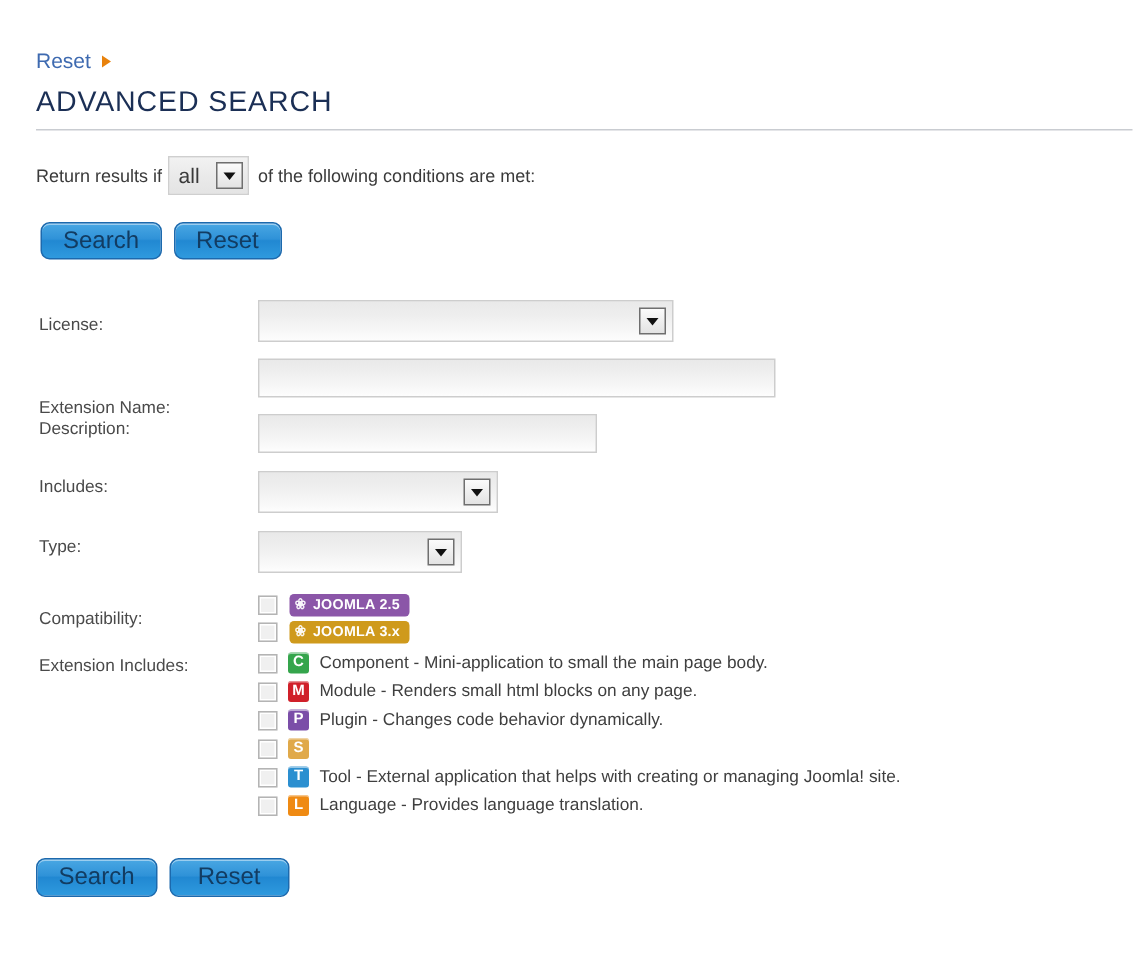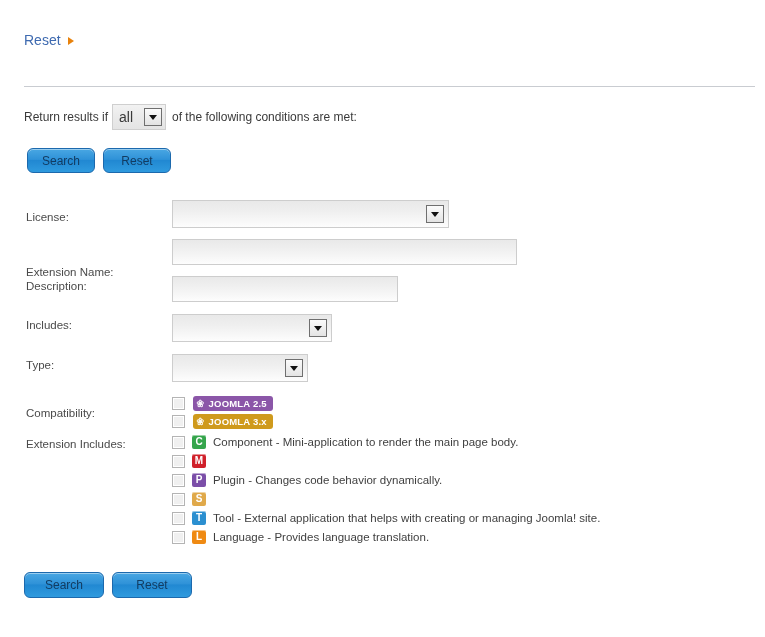--- a/index.html
+++ b/index.html
@@ -80,21 +80,21 @@
 
   
   .btnrow-top { position: absolute; left: 27px; top: 148px; display: flex; gap: 8px; }
   .btnrow-bottom { position: absolute; left: 24px; top: 572px; display: flex; gap: 8px; }
 
   .btn {
     border: 1px solid #1c69ad;
     border-radius: 6px;
     background: linear-gradient(to bottom, #49a7e3 0%, #2f92d8 45%, #2188d2 50%, #2f9ade 100%);
     color: #123c62;
-    font-size: 12px;
+    font-size: 16px;
     font-family: "Liberation Sans", sans-serif;
     height: 25px;
     padding: 0 14px;
     display: inline-flex; align-items: center; justify-content: center;
     box-shadow: inset 0 1px 0 rgba(255,255,255,0.45);
     cursor: pointer;
     white-space: nowrap;
   }
   .btnrow-top .btn { height: 25px; min-width: 68px; }
   .btnrow-bottom .btn { height: 26px; min-width: 80px; }
@@ -164,20 +164,21 @@
 </head>
 <body>
 
 <div class="page">
 
   <div class="breadcrumb">
     <a href="#">Reset</a>
     <span class="crumb-arrow"></span>
   </div>
 
+  <div class="page-title">ADVANCED SEARCH</div>
   <div class="title-rule"></div>
 
   <div class="return-row">
     <span class="txt txt-pre">Return results if</span>
     <span class="minisel">
       <span class="val">all</span>
       <span class="dd-btn">
           <i></i>
         </span>
     </span>
@@ -248,26 +249,27 @@
       </div>
     </div>
 
     <div class="flabel" style="top:437px;">Extension Includes:</div>
     <div class="fctl" style="top:435px;">
       <div class="inc-list">
 
         <div class="inc-item">
           <span class="cbx"></span>
           <span class="inc-ico" style="background: rgb(53, 165, 76);">C</span>
-          <span class="inc-text">Component - Mini-application to render the main page body.</span>
+          <span class="inc-text">Component - Mini-application to small the main page body.</span>
         </div>
 
         <div class="inc-item">
           <span class="cbx"></span>
           <span class="inc-ico" style="background: rgb(208, 32, 42);">M</span>
+          <span class="inc-text">Module - Renders small html blocks on any page.</span>
         </div>
 
         <div class="inc-item">
           <span class="cbx"></span>
           <span class="inc-ico" style="background: rgb(123, 78, 168);">P</span>
           <span class="inc-text">Plugin - Changes code behavior dynamically.</span>
         </div>
 
         <div class="inc-item">
           <span class="cbx"></span>

